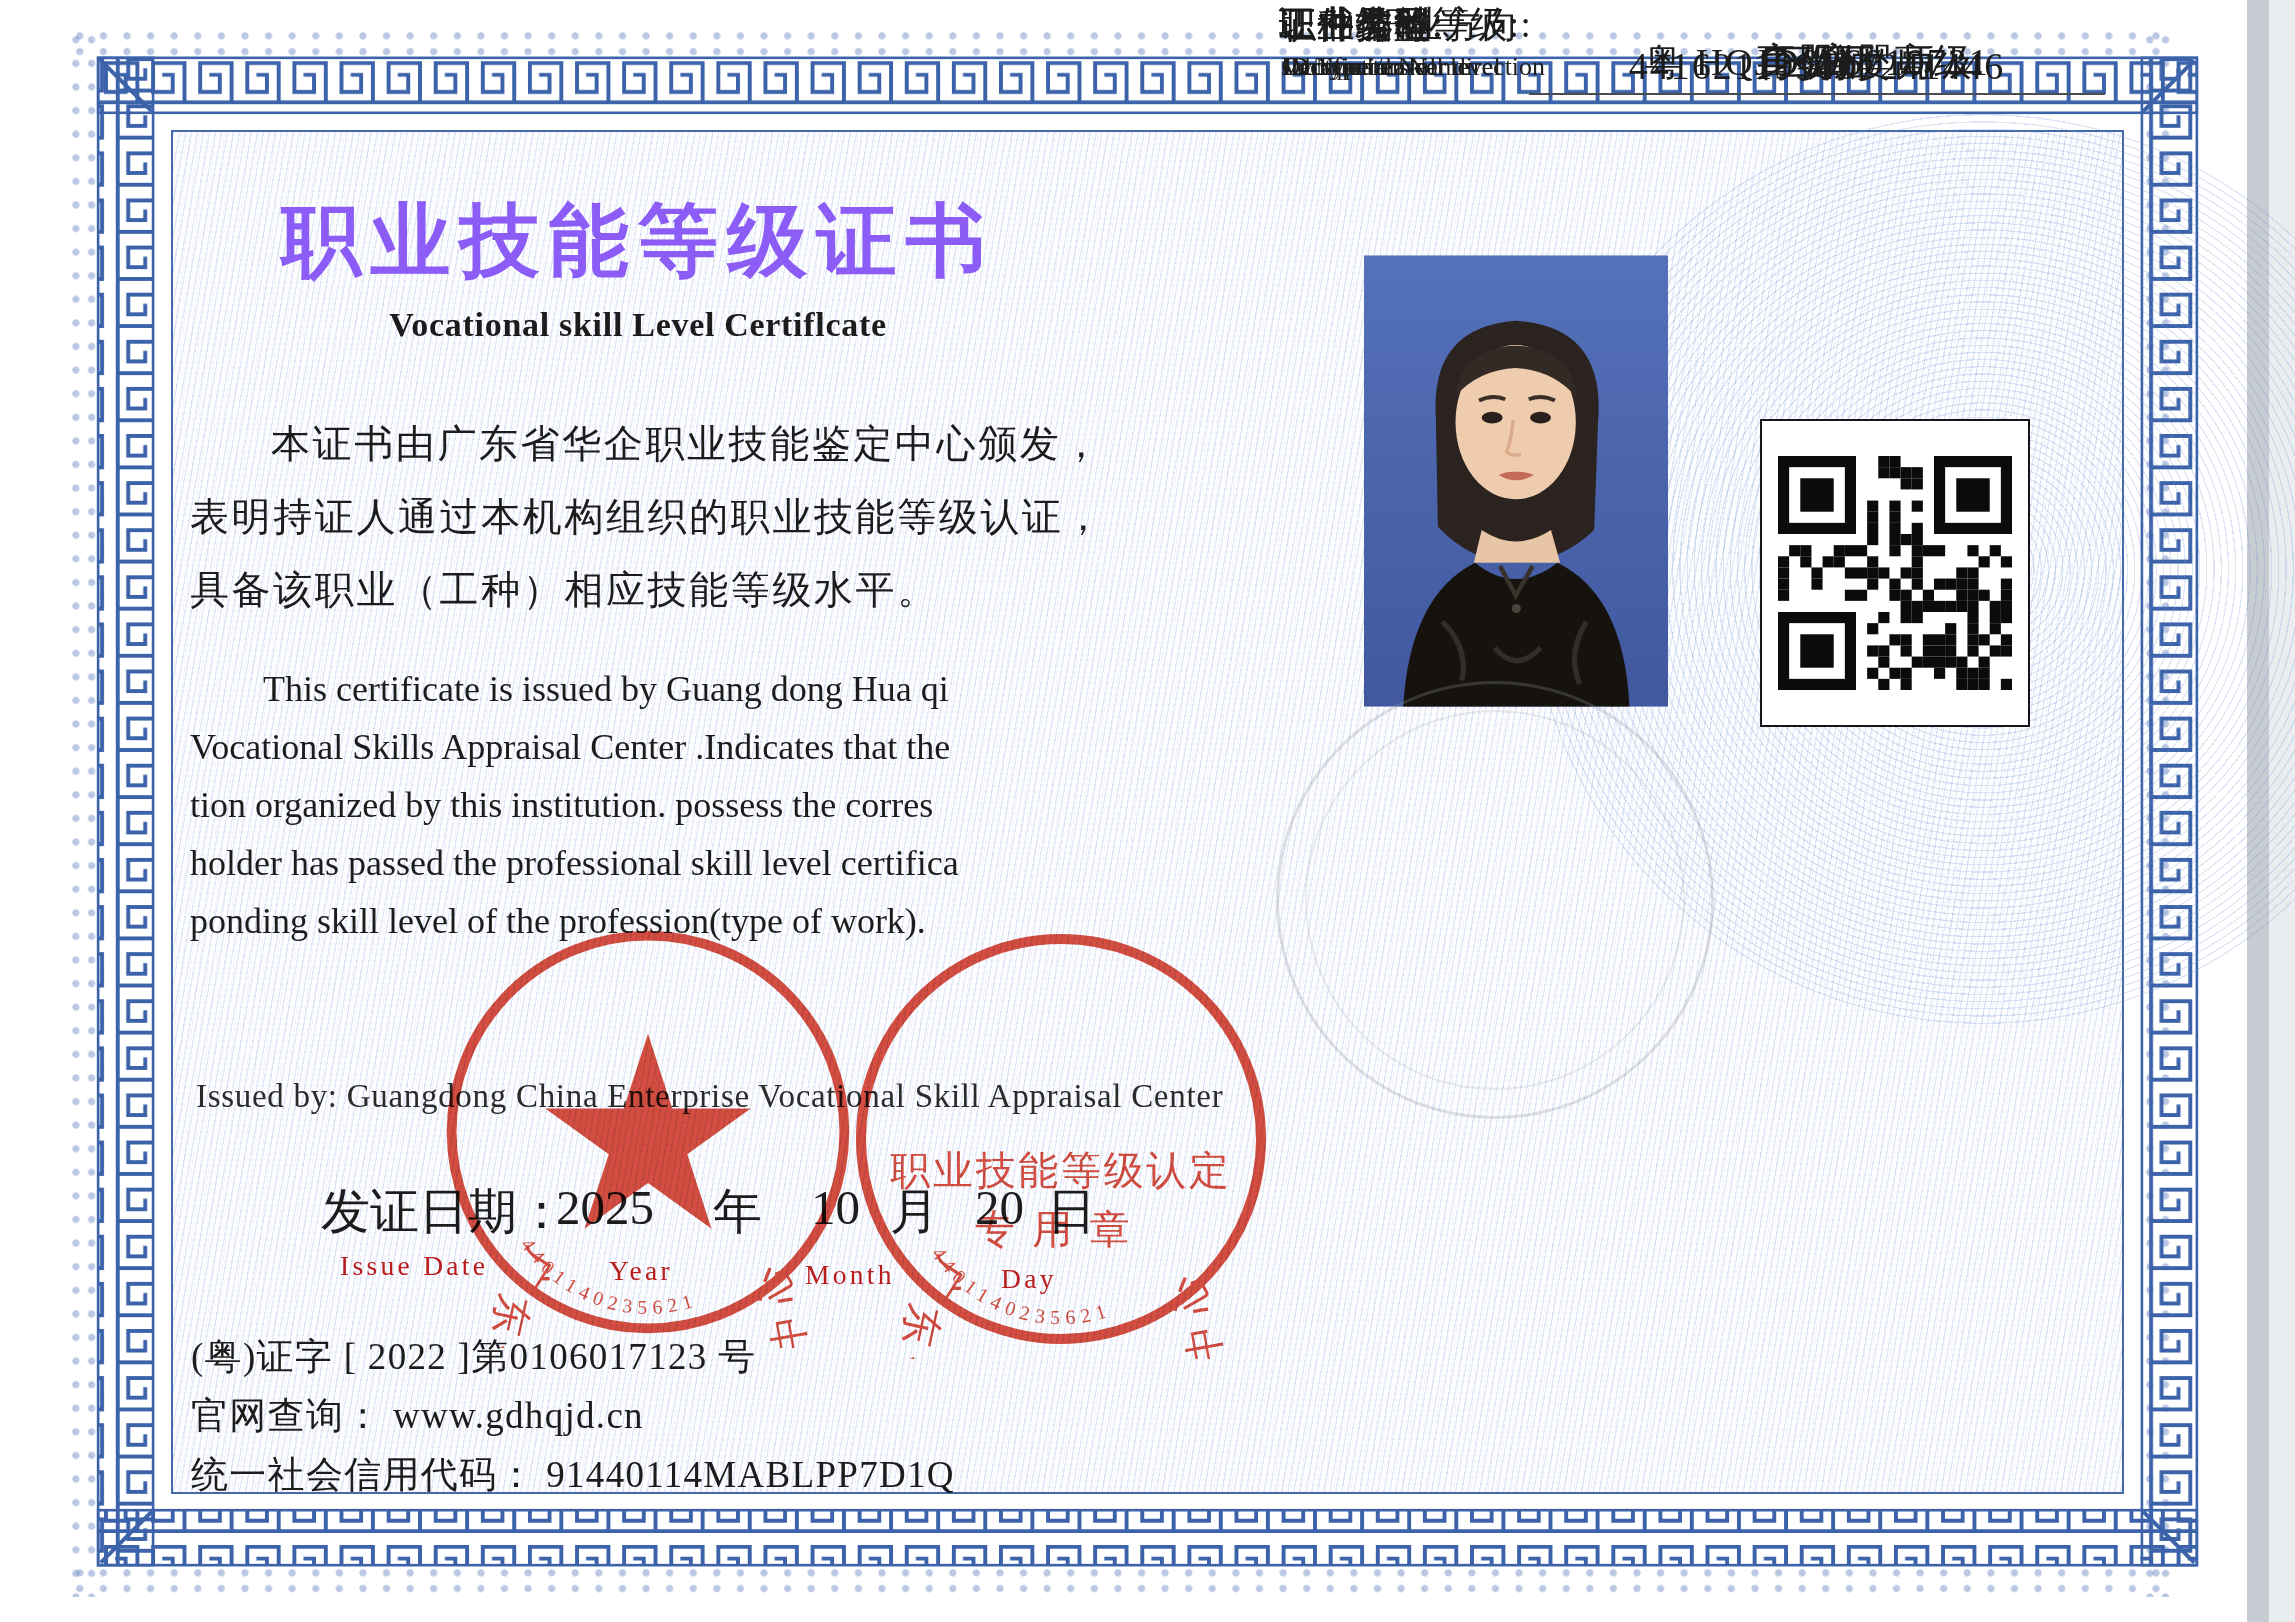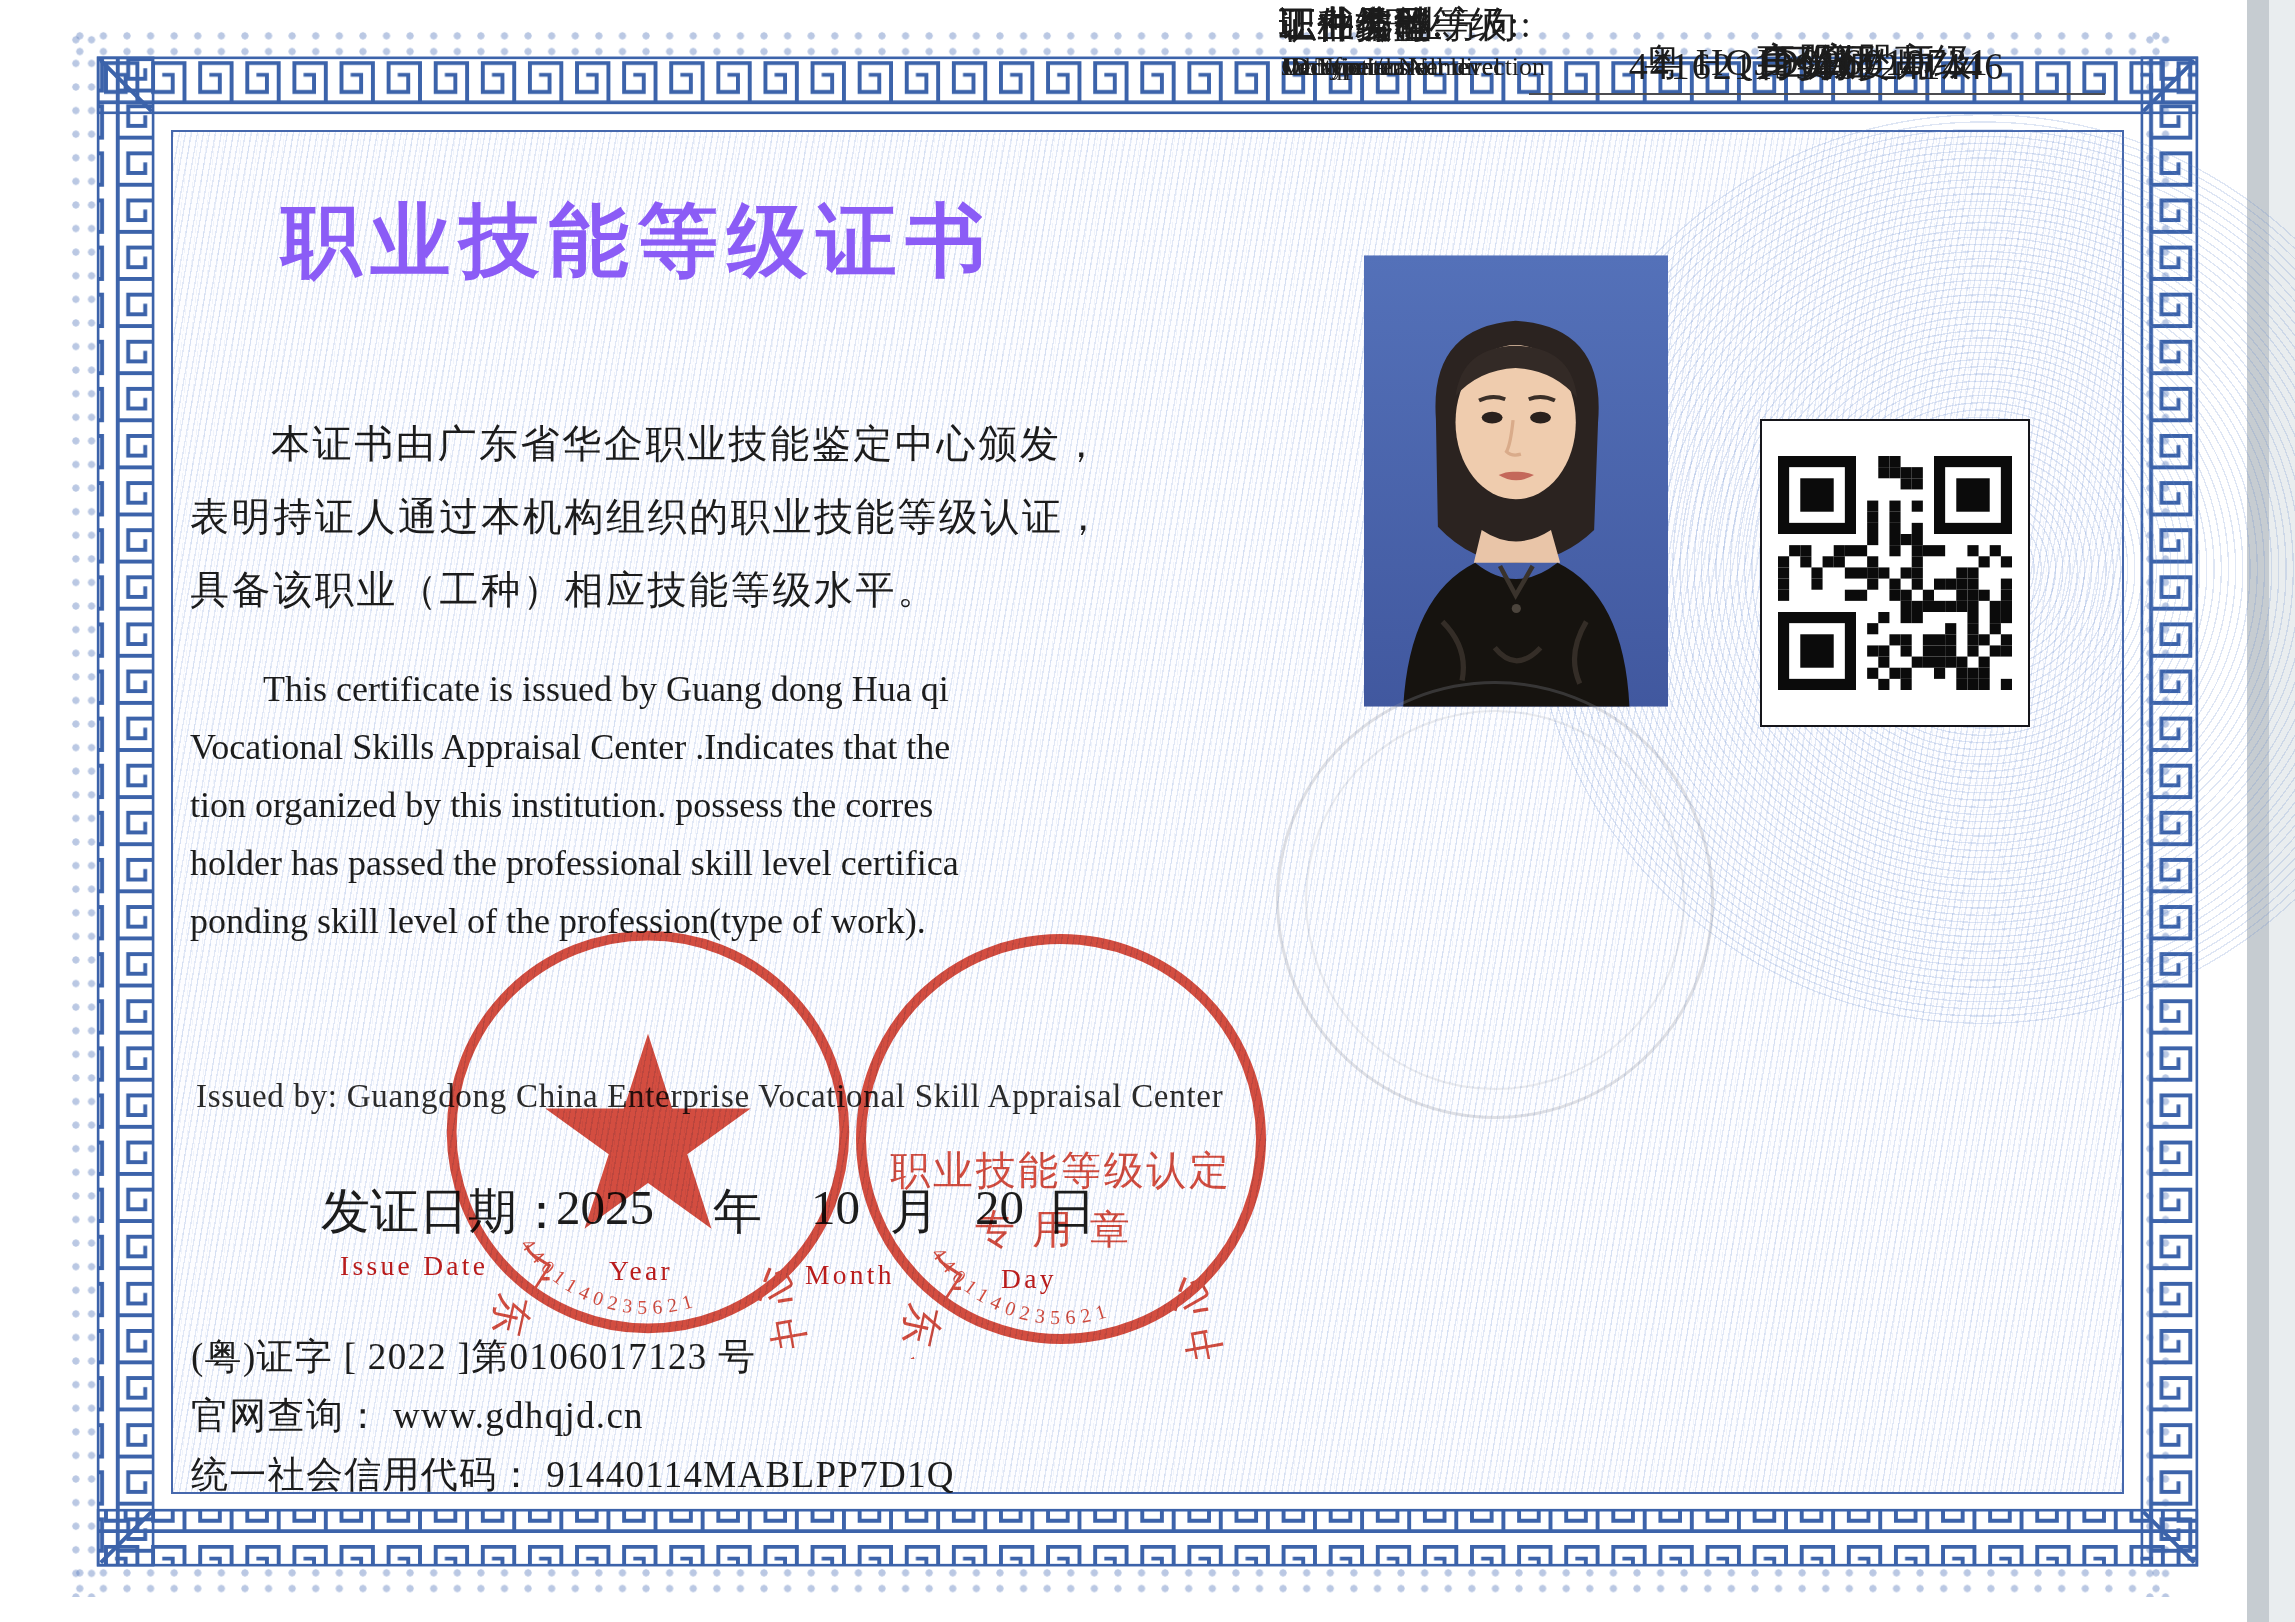--- a/index.html
+++ b/index.html
@@ -104,20 +104,21 @@
     <rect x="150" y="88" width="84" height="2304" fill="none" stroke="#3c63aa" stroke-width="4"></rect>
     <rect x="3274" y="88" width="84" height="2304" fill="none" stroke="#3c63aa" stroke-width="4"></rect>
     <path d="M154 92 L232 170 M3354 92 L3276 170 M154 2388 L232 2310 M3354 2388 L3276 2310" stroke="#3c63aa" stroke-width="6"></path>
   </svg>
 
   <div class="inner-line"></div>
   <div class="guilloche"></div>
   <div class="circle-pattern"></div>
 
   <div class="title-zh">职业技能等级证书</div>
+  <div class="title-en">Vocational skill Level  Certiflcate</div>
 
   <div class="intro-zh">
     <div class="ln1">本证书由广东省华企职业技能鉴定中心颁发，</div>
     <div>表明持证人通过本机构组织的职业技能等级认证，</div>
     <div>具备该职业（工种）相应技能等级水平。</div>
   </div>
 
   <div class="intro-en">
     <div class="ln1">This certificate is issued by Guang dong Hua qi</div>
     <div>Vocational Skills Appraisal Center .Indicates that the</div>

